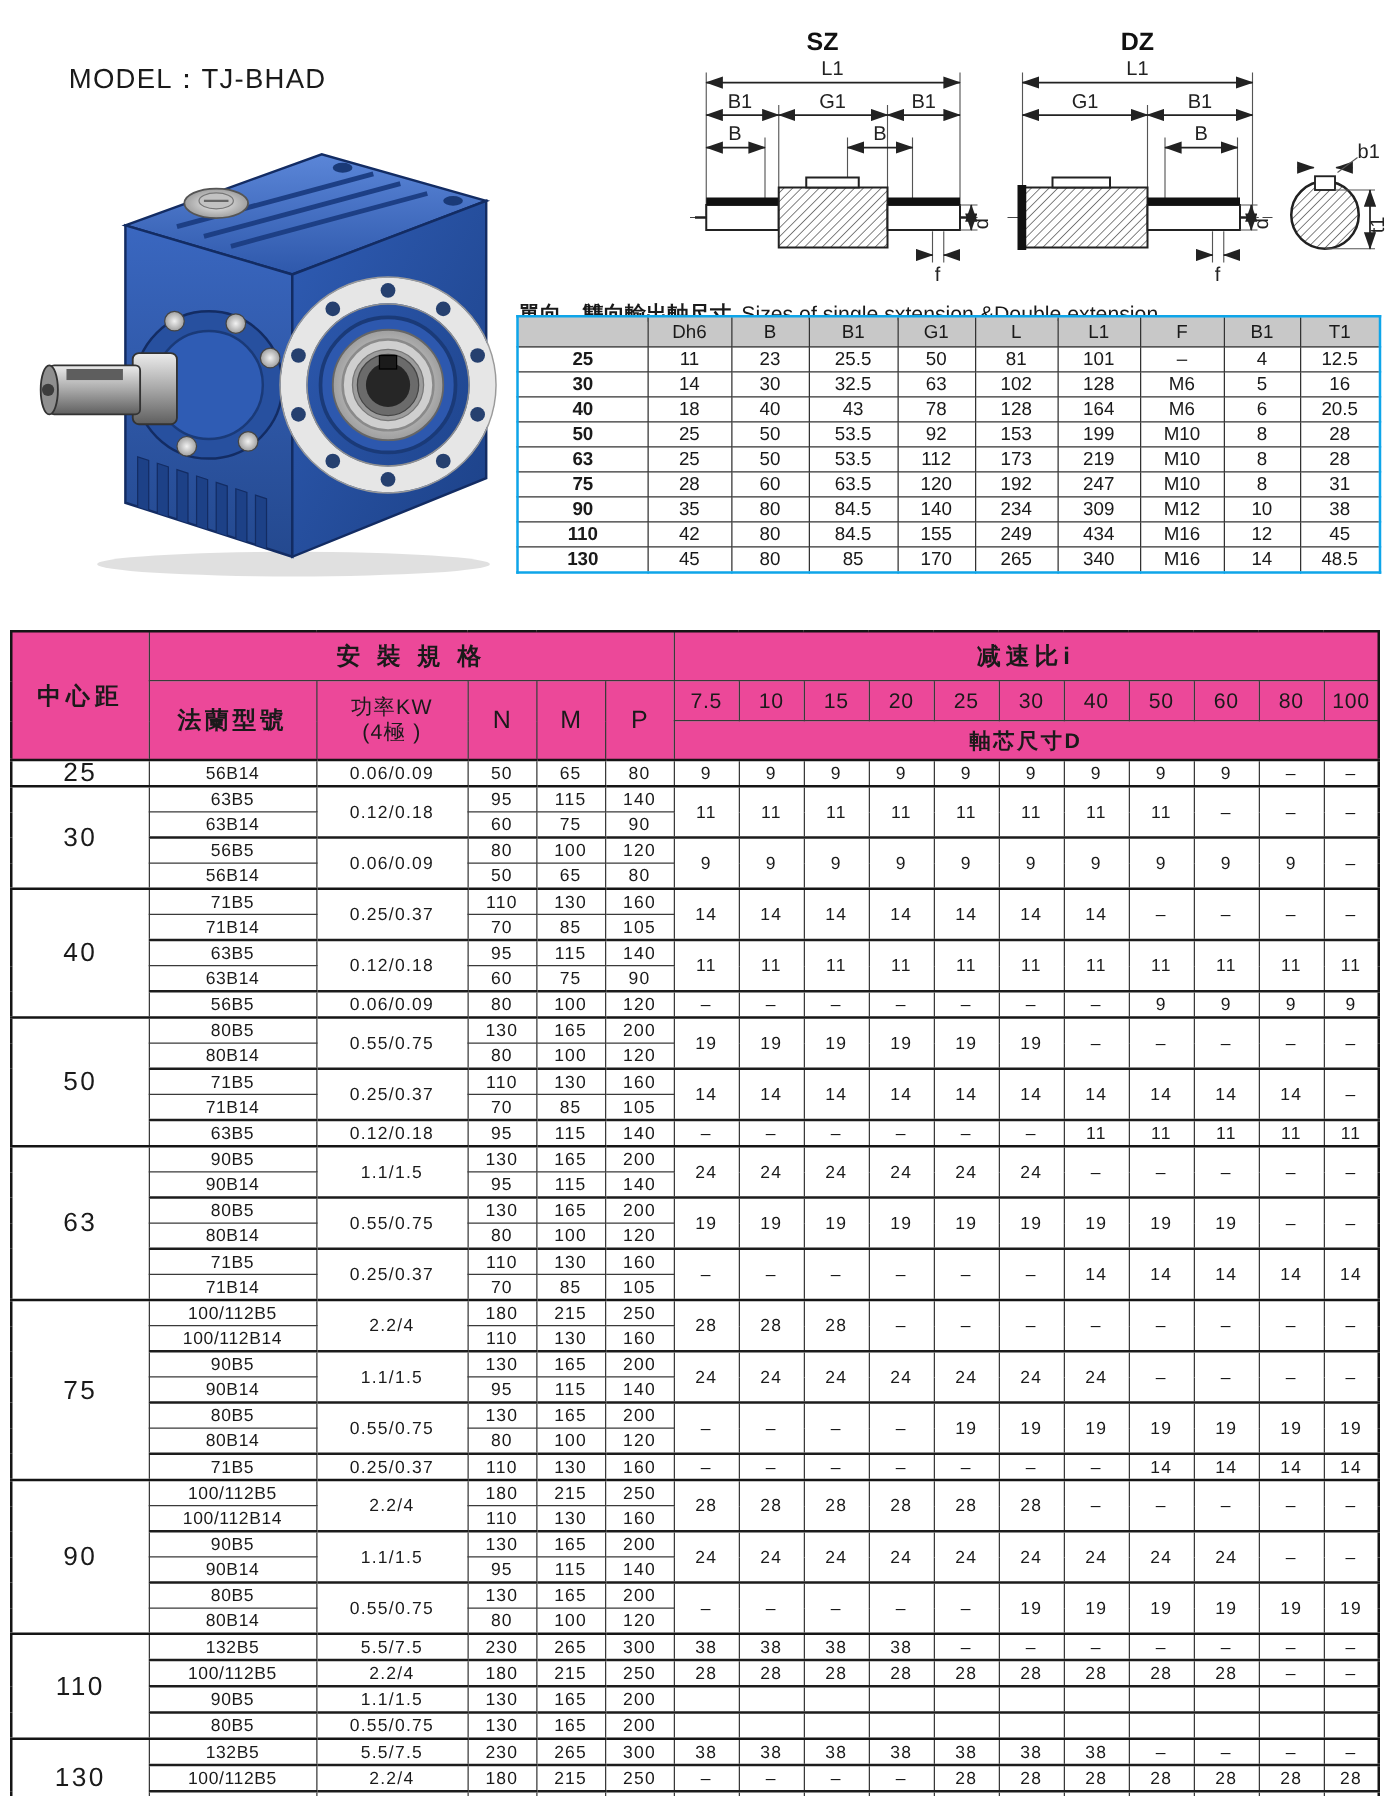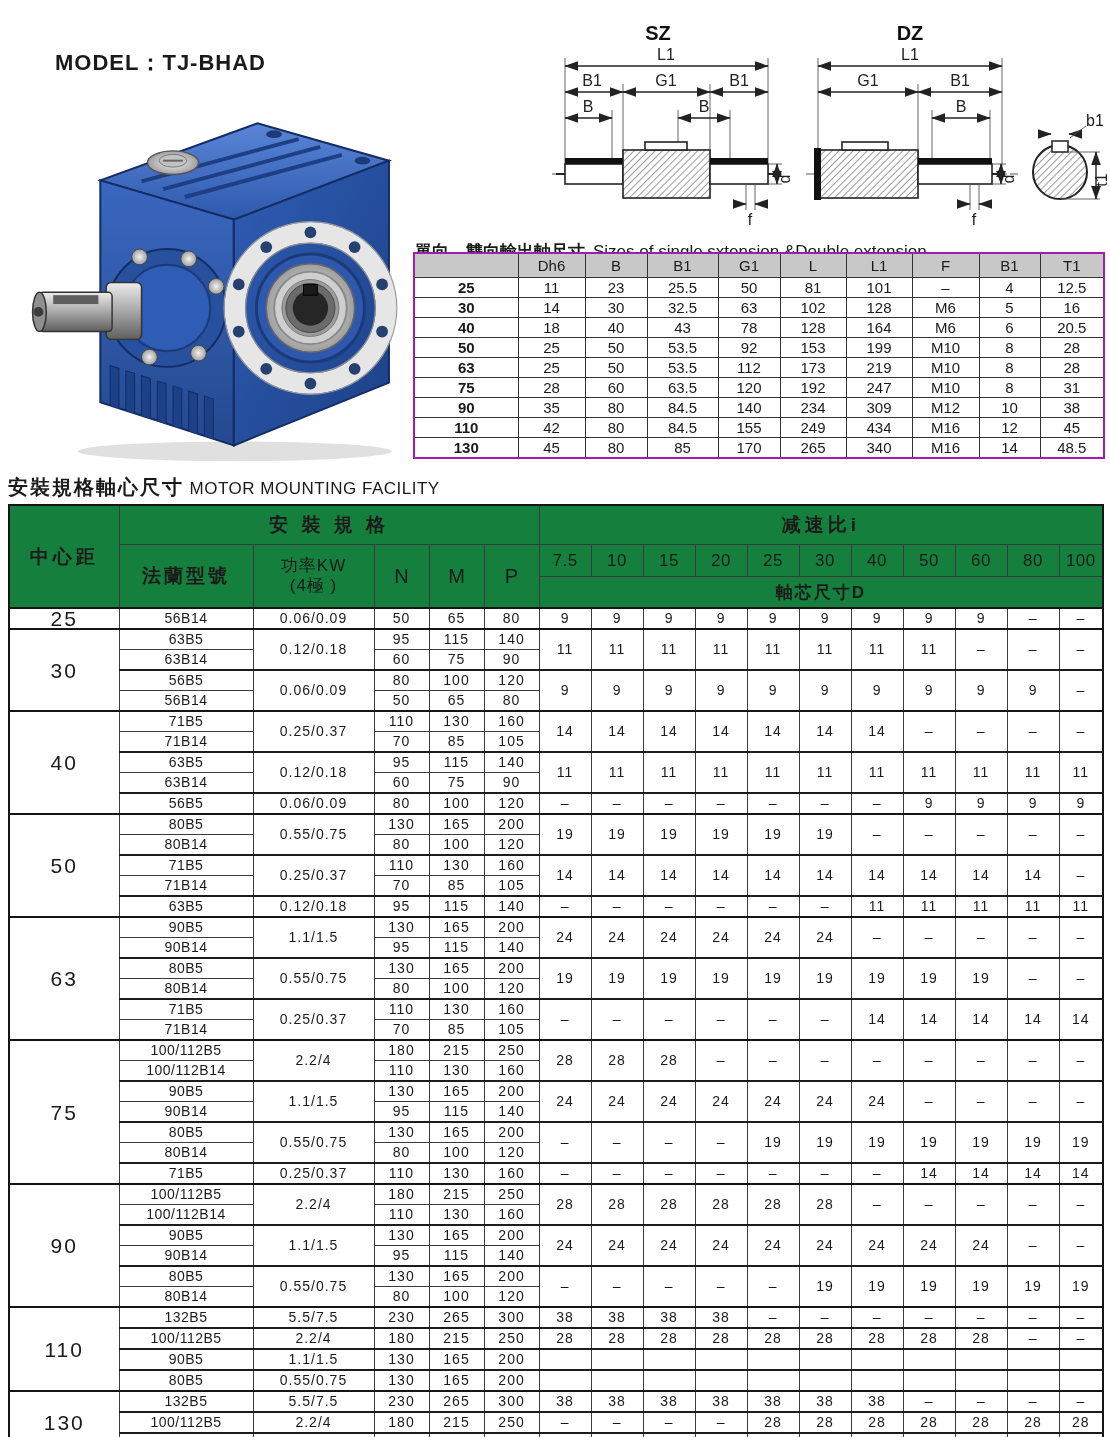--- a/index.html
+++ b/index.html
@@ -1,45 +1,45 @@
 <!DOCTYPE html>
 <html><head>
 <meta charset="utf-8">
 <style>
   html,body{margin:0;padding:0;background:#fff;}
   .page{position:relative;width:1110px;height:1437px;background:#ffffff;overflow:hidden;
         font-family:"Liberation Sans", sans-serif;color:#1a1a1a;}
   
-  .model-title{position:absolute;left:55px;top:48px;font-size:22px;font-weight:bold;letter-spacing:1px;}
+  .model-title{position:absolute;left:55px;top:48px;font-size:22px;font-weight:normal;letter-spacing:1px;}
   
   .diagrams{position:absolute;left:550px;top:22px;width:560px;height:208px;}
   .dim-text{font-size:16px;fill:#222;}
   .dim-title{font-size:20px;font-weight:bold;fill:#111;}
   .dimline{stroke:#222;stroke-width:1.4;}
   .extline{stroke:#555;stroke-width:0.9;}
   .outline{stroke:#222;stroke-width:1.6;fill:#fff;}
   .solidbar{fill:#111;stroke:none;}
   
   .shaft-caption{position:absolute;left:415px;top:240px;font-size:17px;white-space:nowrap;}
   .shaft-caption .zh{font-weight:bold;margin-right:8px;}
   
   .stable{position:absolute;left:413px;top:252px;width:690px;border-collapse:collapse;table-layout:fixed;}
   .stable th,.stable td{border:1px solid #333;text-align:center;padding:0;height:19px;font-size:15px;}
-  .stable{border:2px solid #a21caf;}
+  .stable{border:2px solid #0ea5e9;}
   .stable thead th{background:#c8c8c8;font-weight:normal;height:23px;}
   .stable td.size-col{font-weight:bold;}
   
   .mount-heading{position:absolute;left:8px;top:474px;font-size:20px;white-space:nowrap;}
   .mount-heading .zh{font-weight:bold;letter-spacing:2px;}
   .mount-heading .en{font-size:17px;letter-spacing:0.5px;}
   
   .mtable{position:absolute;left:8px;top:504px;width:1094px;border-collapse:collapse;table-layout:fixed;
           border:2.5px solid #151515;}
   .mtable th,.mtable td{border:1px solid #3a3a3a;text-align:center;padding:0;}
-  .mtable thead th{background:#15803d;}
+  .mtable thead th{background:#ec4899;}
   .h-cjk{font-weight:bold;font-size:19px;letter-spacing:4px;height:38px;}
   .h-flange{font-weight:bold;font-size:19px;letter-spacing:3px;}
   .h-power{font-weight:normal;font-size:17px;letter-spacing:1px;line-height:1.15;}
   .h-nmp{font-weight:normal;font-size:20px;}
   .h-ratio-num{font-weight:normal;font-size:17px;height:31px;letter-spacing:0.5px;}
   .h-dlabel{font-weight:bold;font-size:17px;letter-spacing:2px;height:30px;}
   .mtable td{height:19px;font-size:14px;letter-spacing:1px;line-height:19px;}
   .mtable td.center-cell{font-size:21px;letter-spacing:2px;}
   .mtable td.flange-cell{letter-spacing:0.5px;}
   .mtable td.gtop{border-top:2.5px solid #151515;}
@@ -398,24 +398,20 @@
           <td>170</td>
           <td>265</td>
           <td>340</td>
           <td>M16</td>
           <td>14</td>
           <td>48.5</td>
         </tr>
       </tbody>
   </table>
 
-  <div class="mount-heading">
-    <span class="zh">安裝規格軸心尺寸</span>
-    <span class="en">MOTOR MOUNTING FACILITY</span>
-  </div>
 
   <table class="mtable">
     <colgroup>
       <col style="width:110px">
         <col style="width:134px">
         <col style="width:121px">
       <col style="width:55px">
         <col style="width:55px">
         <col style="width:55px">
       <col style="width:52px">

